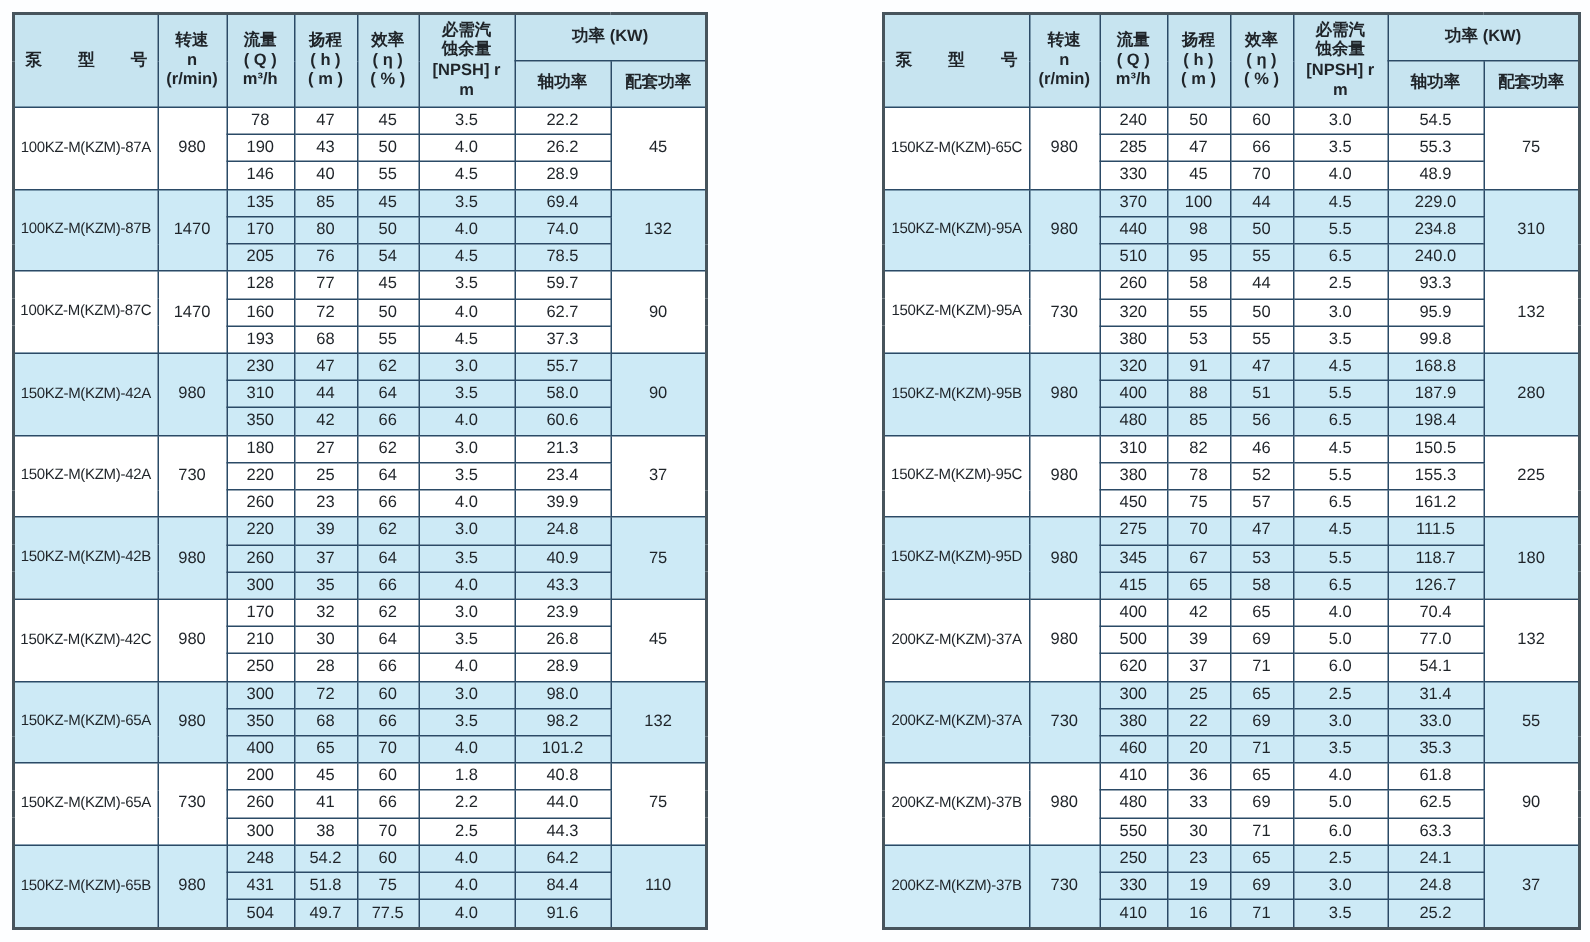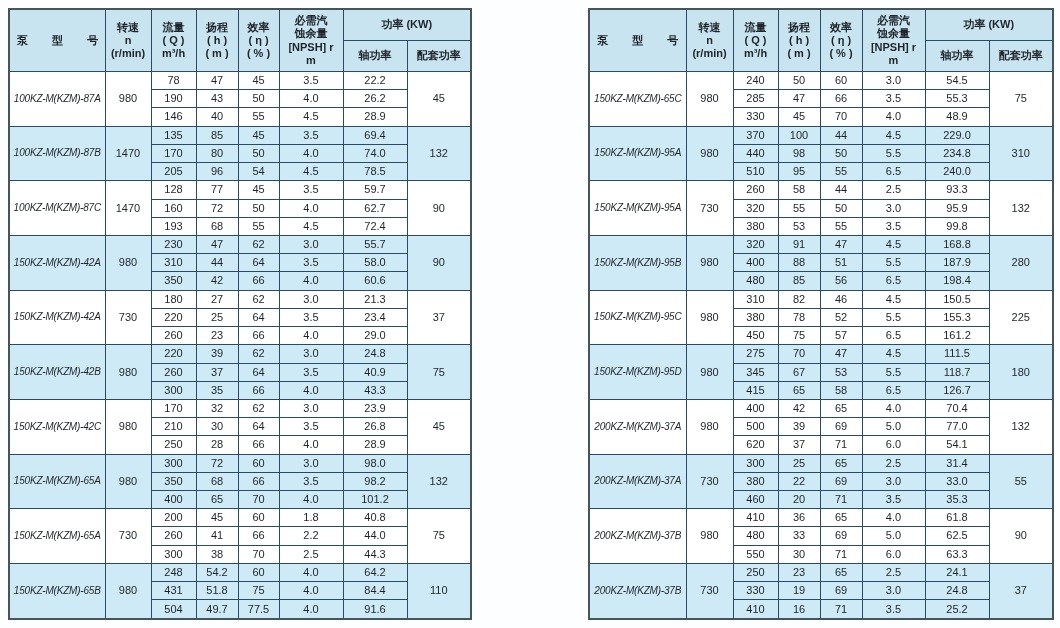--- a/index.html
+++ b/index.html
@@ -28,21 +28,21 @@
     line-height:1.2;
   }
   .spec-table thead th{
     background:var(--header-bg,#c7e4f0);
     font-weight:bold;
     height:30px;
   }
   .spec-table thead .ln{display:block;}
   .spec-table thead .model-head span{white-space:pre;letter-spacing:6px;padding-left:6px;}
   .spec-table tbody td{height:17px;}
-  .spec-table tbody td.model{font-size:10px;letter-spacing:-0.2px;font-style:italic;}
+  .spec-table tbody td.model{font-size:10px;letter-spacing:-0.2px;}
   .spec-table tbody tr.shaded td{background:var(--row-alt-bg,#cdeaf6);}
   .spec-table tbody td{background:#ffffff;}
 </style>
 </head>
 <body style="background: rgb(253, 254, 255); color: rgb(31, 36, 41);">
 
 <div class="page">
 
   <table class="spec-table left">
     <colgroup>
@@ -128,21 +128,21 @@
         </tr>
         <tr class="shaded">
           <td>170</td>
           <td>80</td>
           <td>50</td>
           <td>4.0</td>
           <td>74.0</td>
         </tr>
         <tr class="shaded">
           <td>205</td>
-          <td>96</td>
+          <td>76</td>
           <td>54</td>
           <td>4.5</td>
           <td>78.5</td>
         </tr>
         <tr>
           <td rowspan="3" class="model">100KZ-M(KZM)-87C</td>
           <td rowspan="3">1470</td>
           <td>128</td>
           <td>77</td>
           <td>45</td>
@@ -155,21 +155,21 @@
           <td>72</td>
           <td>50</td>
           <td>4.0</td>
           <td>62.7</td>
         </tr>
         <tr>
           <td>193</td>
           <td>68</td>
           <td>55</td>
           <td>4.5</td>
-          <td>72.4</td>
+          <td>37.3</td>
         </tr>
         <tr class="shaded">
           <td rowspan="3" class="model">150KZ-M(KZM)-42A</td>
           <td rowspan="3">980</td>
           <td>230</td>
           <td>47</td>
           <td>62</td>
           <td>3.0</td>
           <td>55.7</td>
           <td rowspan="3">90</td>
@@ -203,21 +203,21 @@
           <td>25</td>
           <td>64</td>
           <td>3.5</td>
           <td>23.4</td>
         </tr>
         <tr>
           <td>260</td>
           <td>23</td>
           <td>66</td>
           <td>4.0</td>
-          <td>29.0</td>
+          <td>39.9</td>
         </tr>
         <tr class="shaded">
           <td rowspan="3" class="model">150KZ-M(KZM)-42B</td>
           <td rowspan="3">980</td>
           <td>220</td>
           <td>39</td>
           <td>62</td>
           <td>3.0</td>
           <td>24.8</td>
           <td rowspan="3">75</td>

